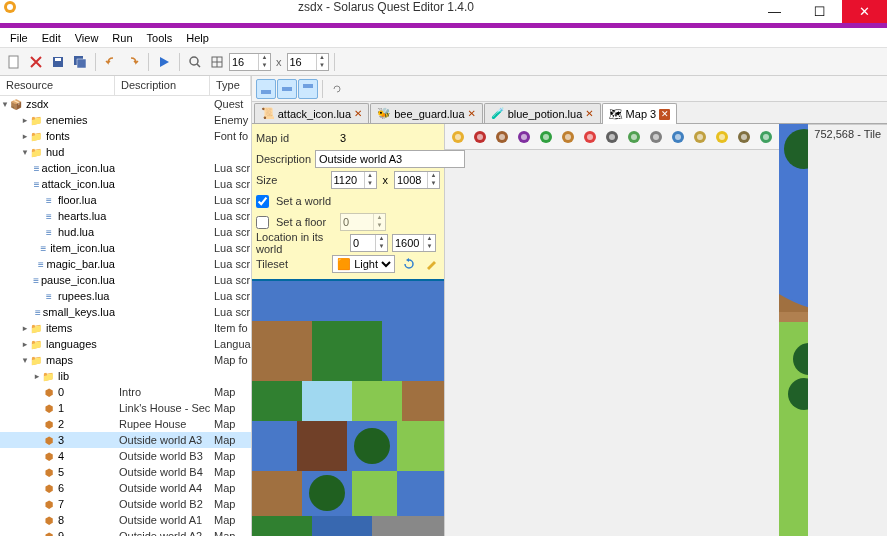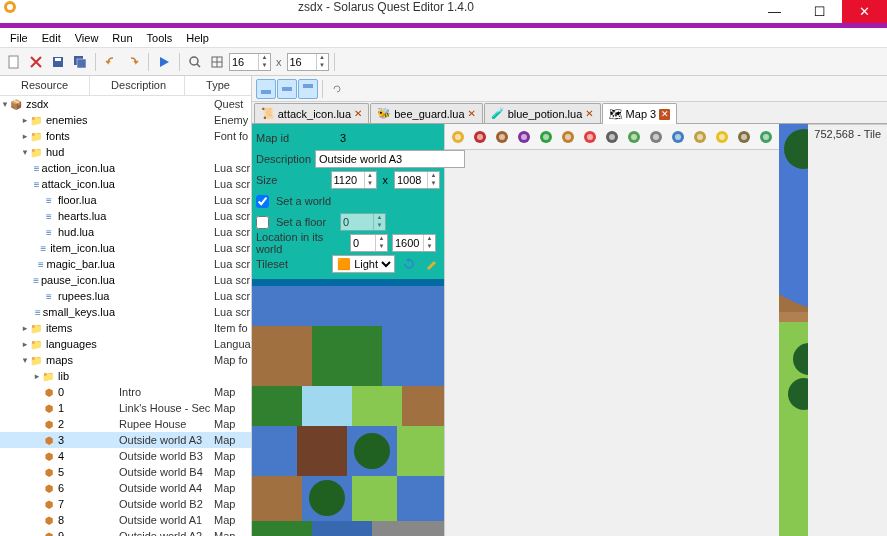--- a/index.html
+++ b/index.html
@@ -15,39 +15,39 @@
 .tbtn{width:20px;height:20px;display:flex;align-items:center;justify-content:center;border:1px solid transparent;border-radius:2px}
 .tbtn.active{background:#cce8ff;border-color:#7ab0e0}
 .tsep{width:1px;height:18px;background:#ccc;margin:0 3px}
 .spin{display:inline-flex;align-items:center;border:1px solid #aaa;background:#fff;height:18px}
 .spin input{border:none;width:28px;padding:0 2px;font-size:11px;text-align:left;height:16px;outline:none}
 .spin .sb{width:12px;height:16px;display:flex;flex-direction:column}
 .spin .sb div{flex:1;font-size:6px;text-align:center;line-height:7px;color:#555;border-left:1px solid #ccc}
 .content{flex:1;display:flex;overflow:hidden}
 .tree-panel{width:252px;background:#fff;border-right:1px solid #d0d0d0;display:flex;flex-direction:column;overflow:hidden}
 .tree-head{display:flex;height:20px;border-bottom:1px solid #e0e0e0;background:#fff}
-.tree-head .col{padding:3px 21px;border-right:1px solid #e0e0e0;font-size:11px;color:#333}
+.tree-head .col{padding:3px 6px;border-right:1px solid #e0e0e0;font-size:11px;color:#333}
 .tree-body{flex:1;overflow-y:auto;overflow-x:hidden}
 .tree-row{display:flex;height:16px;align-items:center;white-space:nowrap}
 .tree-row.selected{background:#cce8ff}
 .tree-row .c1{display:flex;align-items:center;overflow:hidden}
 .tree-row .c2{color:#333;overflow:hidden;padding-left:4px}
 .tree-row .c3{color:#333;padding-left:4px}
 .tw{display:inline-block;width:10px;text-align:center;color:#666;font-size:9px}
 .ico{width:14px;height:14px;display:inline-flex;align-items:center;justify-content:center;margin-right:2px;font-size:10px}
 .editor{flex:1;display:flex;flex-direction:column;background:#f0f0f0;overflow:hidden}
 .ed-toolbar{height:26px;background:#f5f5f5;display:flex;align-items:center;padding:0 4px;gap:1px;border-bottom:1px solid #d0d0d0}
 .tabs{height:22px;background:#f0f0f0;display:flex;align-items:flex-end;padding:2px 2px 0;gap:1px;border-bottom:1px solid #aaa}
 .tab{height:20px;padding:0 6px;background:#e8e8e8;border:1px solid #aaa;border-bottom:none;display:flex;align-items:center;gap:3px;font-size:11px;border-radius:2px 2px 0 0}
 .tab.active{background:#fff;height:21px;margin-bottom:-1px}
 .tab .tabclose{color:#b04000;font-size:10px;cursor:pointer}
 .tab .tabclose.closex{background:#c05020;color:#fff;width:11px;height:11px;display:inline-flex;align-items:center;justify-content:center;border-radius:1px;font-size:9px}
 .main-area{flex:1;display:flex;overflow:hidden}
 .left-col{width:193px;display:flex;flex-direction:column;border-right:1px solid #ccc}
-.props{background:#14b8a6;padding:4px;border-bottom:7px solid #0369a1}
+.props{background:#fef9c3;padding:4px;border-bottom:2px solid #0369a1}
 .prop-row{display:flex;align-items:center;height:20px;gap:4px;margin-bottom:1px}
 .prop-row label{width:80px;font-size:11px;color:#333}
 .prop-row input[type=text]{flex:1;border:1px solid #aaa;height:18px;padding:0 3px;font-size:11px;background:#fff}
 .prop-row input[type=checkbox]{margin-right:3px}
 .prop-row select{flex:1;border:1px solid #aaa;height:18px;font-size:11px;background:#fff}
 .nspin{display:inline-flex;border:1px solid #aaa;background:#fff;height:18px}
 .nspin input{border:none;width:32px;padding:0 2px;font-size:11px;height:16px;outline:none}
 .nspin .sb{width:12px;display:flex;flex-direction:column;border-left:1px solid #ccc}
 .nspin .sb div{flex:1;font-size:6px;text-align:center;line-height:7px;color:#555}
 .tileset{flex:1;background:#333;position:relative;overflow:hidden}

